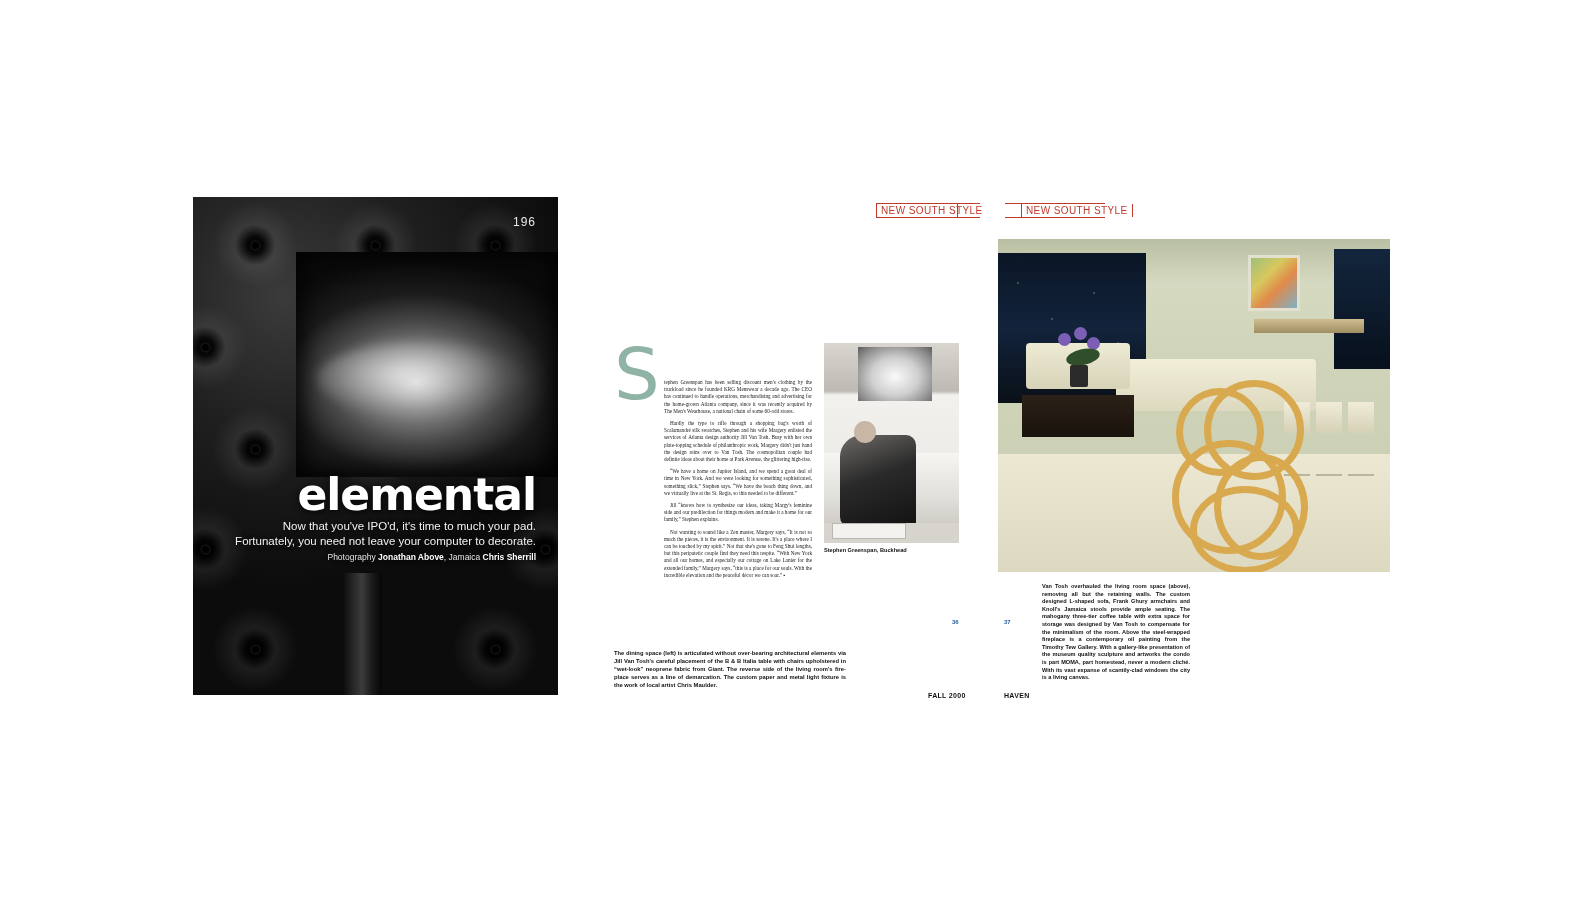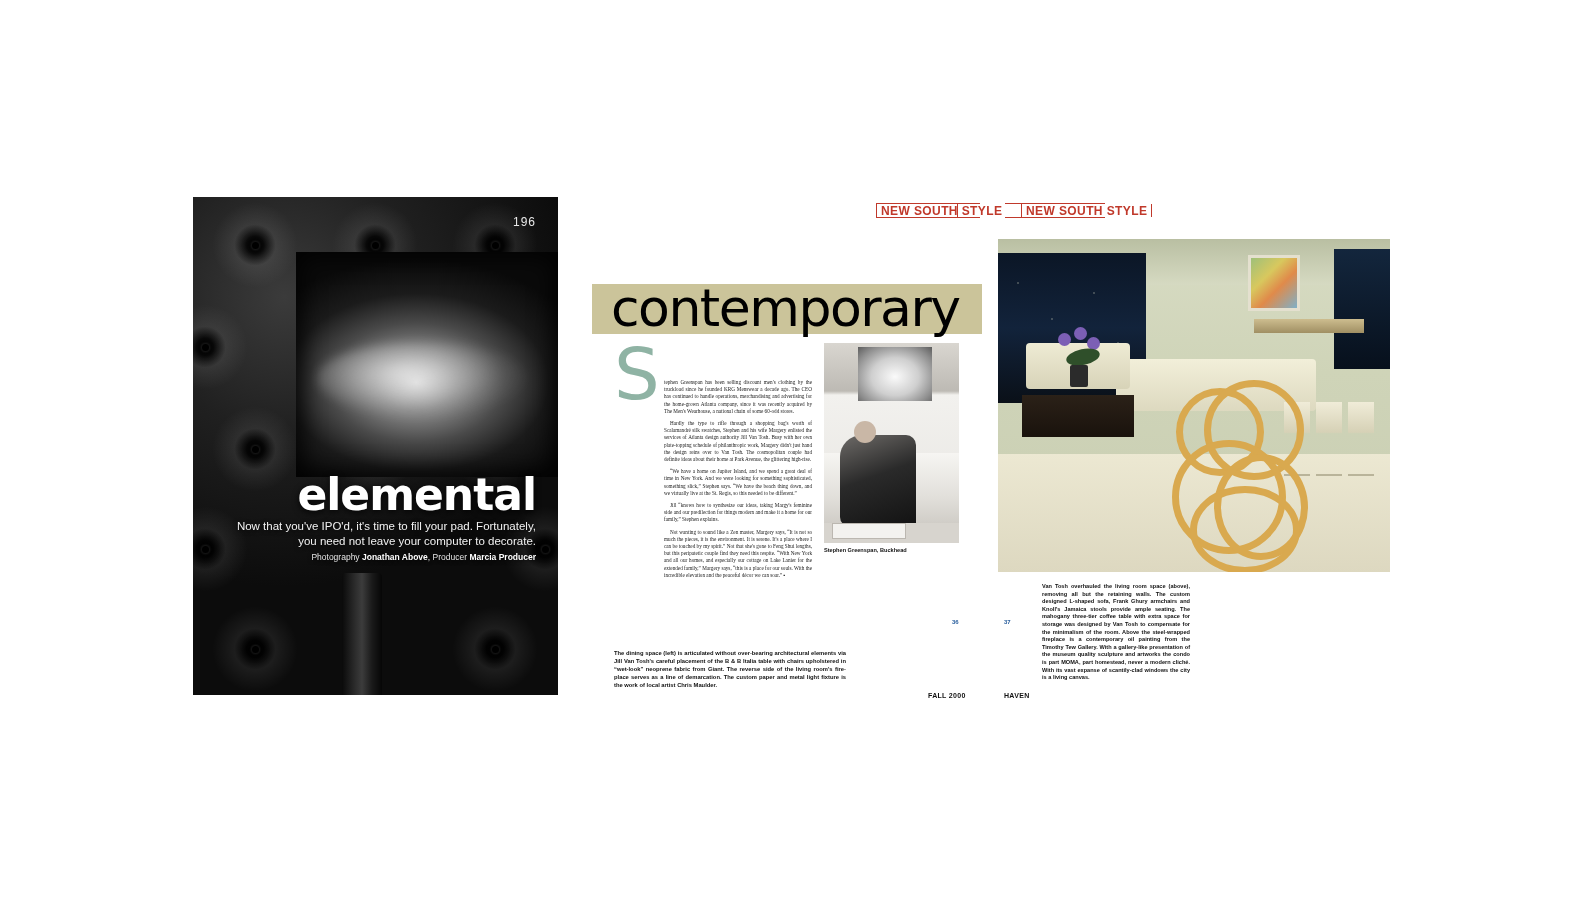--- a/index.html
+++ b/index.html
@@ -153,22 +153,22 @@
   .runhead {
     position: absolute;
     height: 13px;
     border-top: 1.2px solid #c0392b;
     border-bottom: 1.2px solid #c0392b;
     display: flex;
     align-items: center;
   }
   .runhead .label {
     color: #c0392b;
-    font-size: 12px;
-    font-weight: bold;
+    font-size: 10px;
+    font-weight: normal;
     letter-spacing: 0.4px;
     padding: 0 4px;
     border-left: 1.2px solid #c0392b;
     border-right: 1.2px solid #c0392b;
     height: 100%;
     display: flex;
     align-items: center;
     white-space: nowrap;
   }
   #runhead-left  { left: 284px; top: 6px;  width: 104px; }
@@ -443,38 +443,35 @@
     <div class="tuft" style="left:62px;top:452px;"></div>
     <div class="tuft" style="left:302px;top:452px;"></div>
     <div class="tuft" style="left:352px;top:150px;"></div>
     <div class="tuft" style="left:352px;top:352px;"></div>
 
     <div class="photo-inset"></div>
     <div class="cylinder"></div>
 
     <div class="page-num">196</div>
     <div class="cover-title">elemental</div>
-    <div class="cover-deck">Now that you've IPO'd,  it's time to fill your pad. Fortunately, you need not leave your computer to decorate.</div>
+    <div class="cover-deck">Now that you've IPO'd,  it's time to much your pad. Fortunately, you need not leave your computer to decorate.</div>
     <div class="cover-credit">
-      <span>Photography </span><b>Jonathan Above</b><span>, Producer </span><b>Marcia Producer</b>
+      <span>Photography </span><b>Jonathan Above</b><span>, Jamaica </span><b>Chris Sherrill</b>
     </div>
   </div>
 
   <div id="spread">
 
     <div class="runhead" id="runhead-left">
       <span class="label">NEW SOUTH STYLE</span>
     </div>
     <div class="runhead" id="runhead-right">
       <span class="label">NEW SOUTH STYLE</span>
     </div>
 
-    <div id="headline-band">
-      <div class="headline">contemporary</div>
-    </div>
 
     <div id="dropcap">S</div>
 
     <div id="bodytext">
       <p class="first">tephen Greenspan has been selling discount men's clothing by the truckload since he founded KRG Menswear a decade ago. The CEO has continued to handle operations, merchandising and advertising for the home-grown Atlanta company, since it was recently acquired by The Men's Wearhouse, a national chain of some 60-odd stores.</p>
       <p>Hardly the type to rifle through a shopping bag's worth of Scalamandré silk swatches, Stephen and his wife Margery enlisted the services of Atlanta design authority Jill Van Tosh. Busy with her own plate-topping schedule of philanthropic work, Margery didn't just hand the design reins over to Van Tosh. The cosmopolitan couple had definite ideas about their home at Park Avenue, the glittering high-rise.</p>
       <p>“We have a home on Jupiter Island, and we spend a great deal of time in New York. And we were looking for something sophisticated, something slick,” Stephen says. “We have the beach thing down, and we virtually live at the St. Regis, so this needed to be different.”</p>
       <p>Jill “knows how to synthesize our ideas, taking Margy's feminine side and our predilection for things modern and make it a home for our family,” Stephen explains.</p>
       <p>Not wanting to sound like a Zen master, Margery says, “It is not so much the pieces, it is the environment. It is serene. It's a place where I can be touched by my spirit.” Not that she's gone to Feng Shui lengths, but this peripatetic couple find they need this respite. “With New York and all our homes, and especially our cottage on Lake Lanier for the extended family,” Margery says, “this is a place for our souls. With the incredible elevation and the peaceful décor we can soar.” ▪</p>
     </div>

